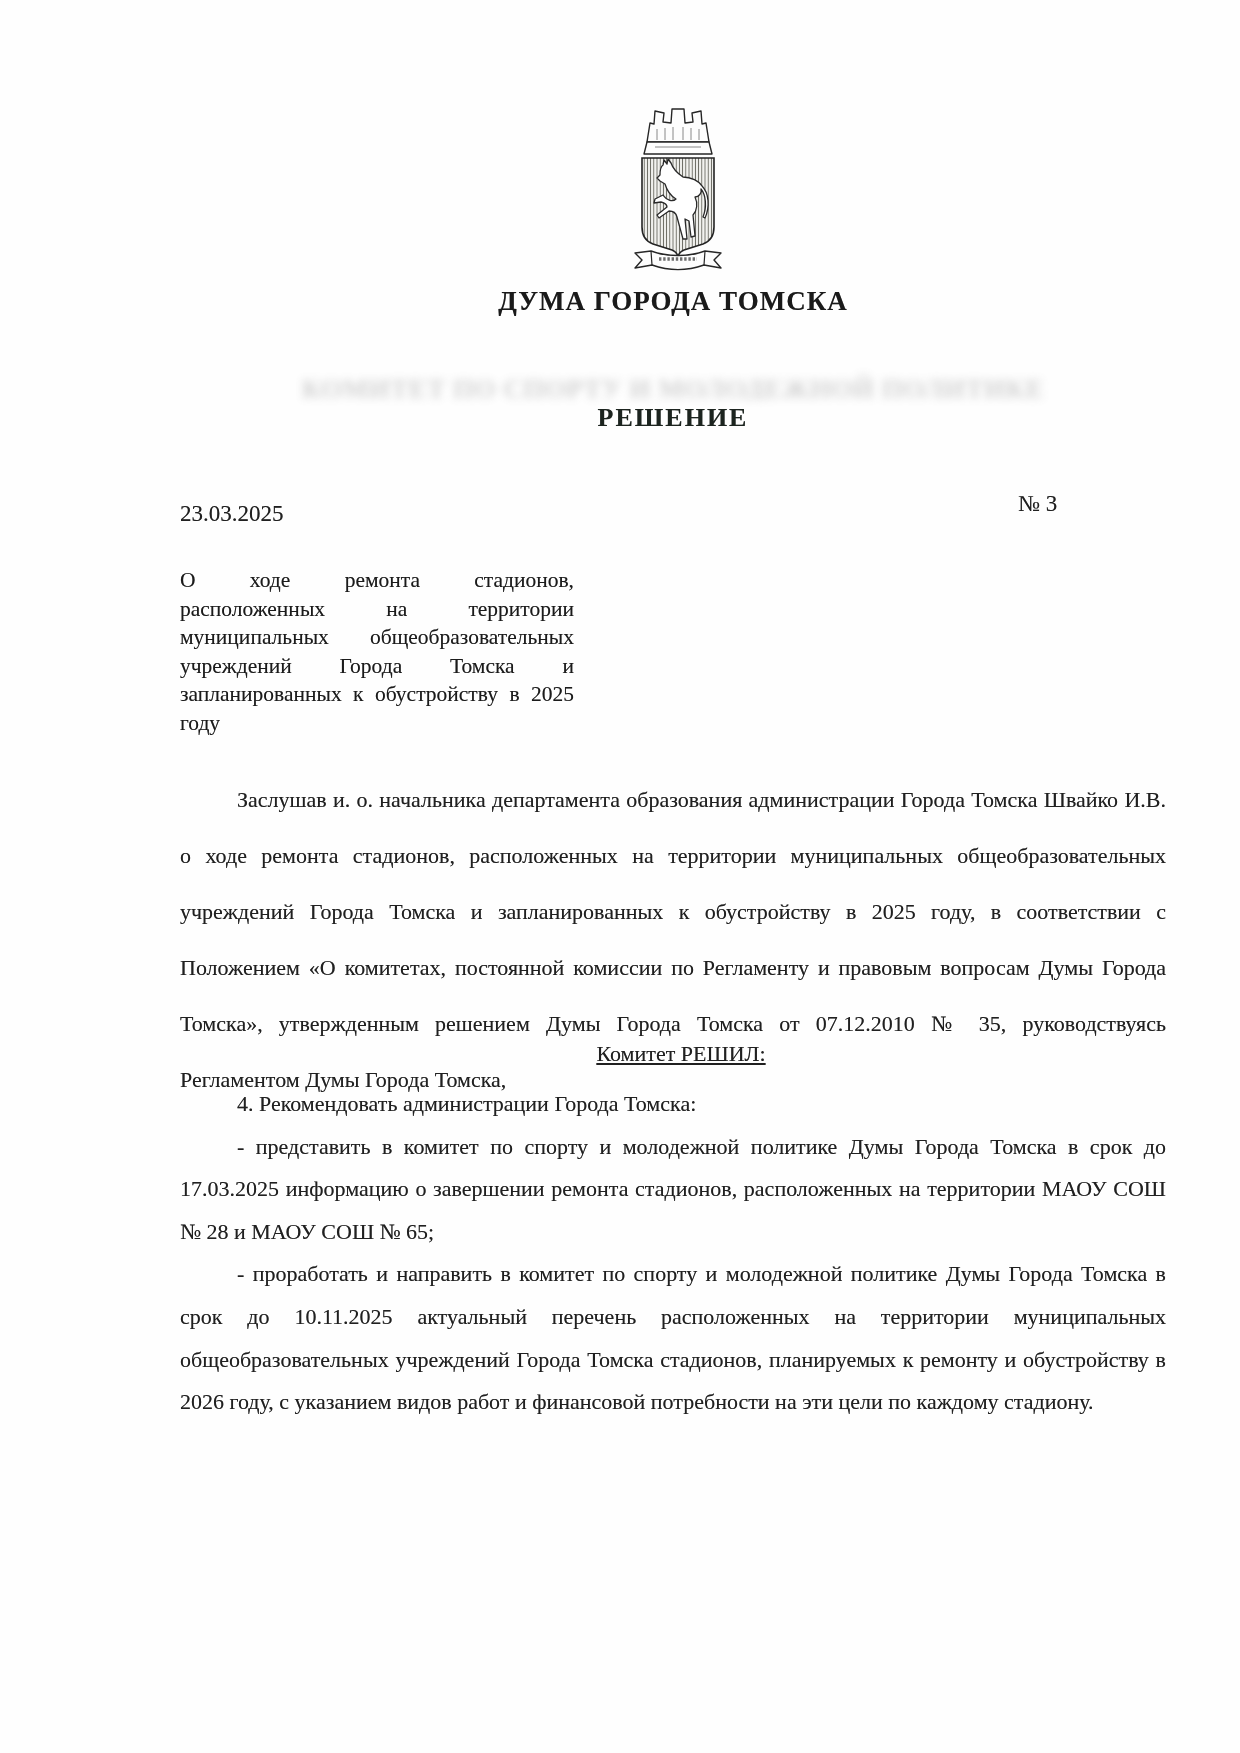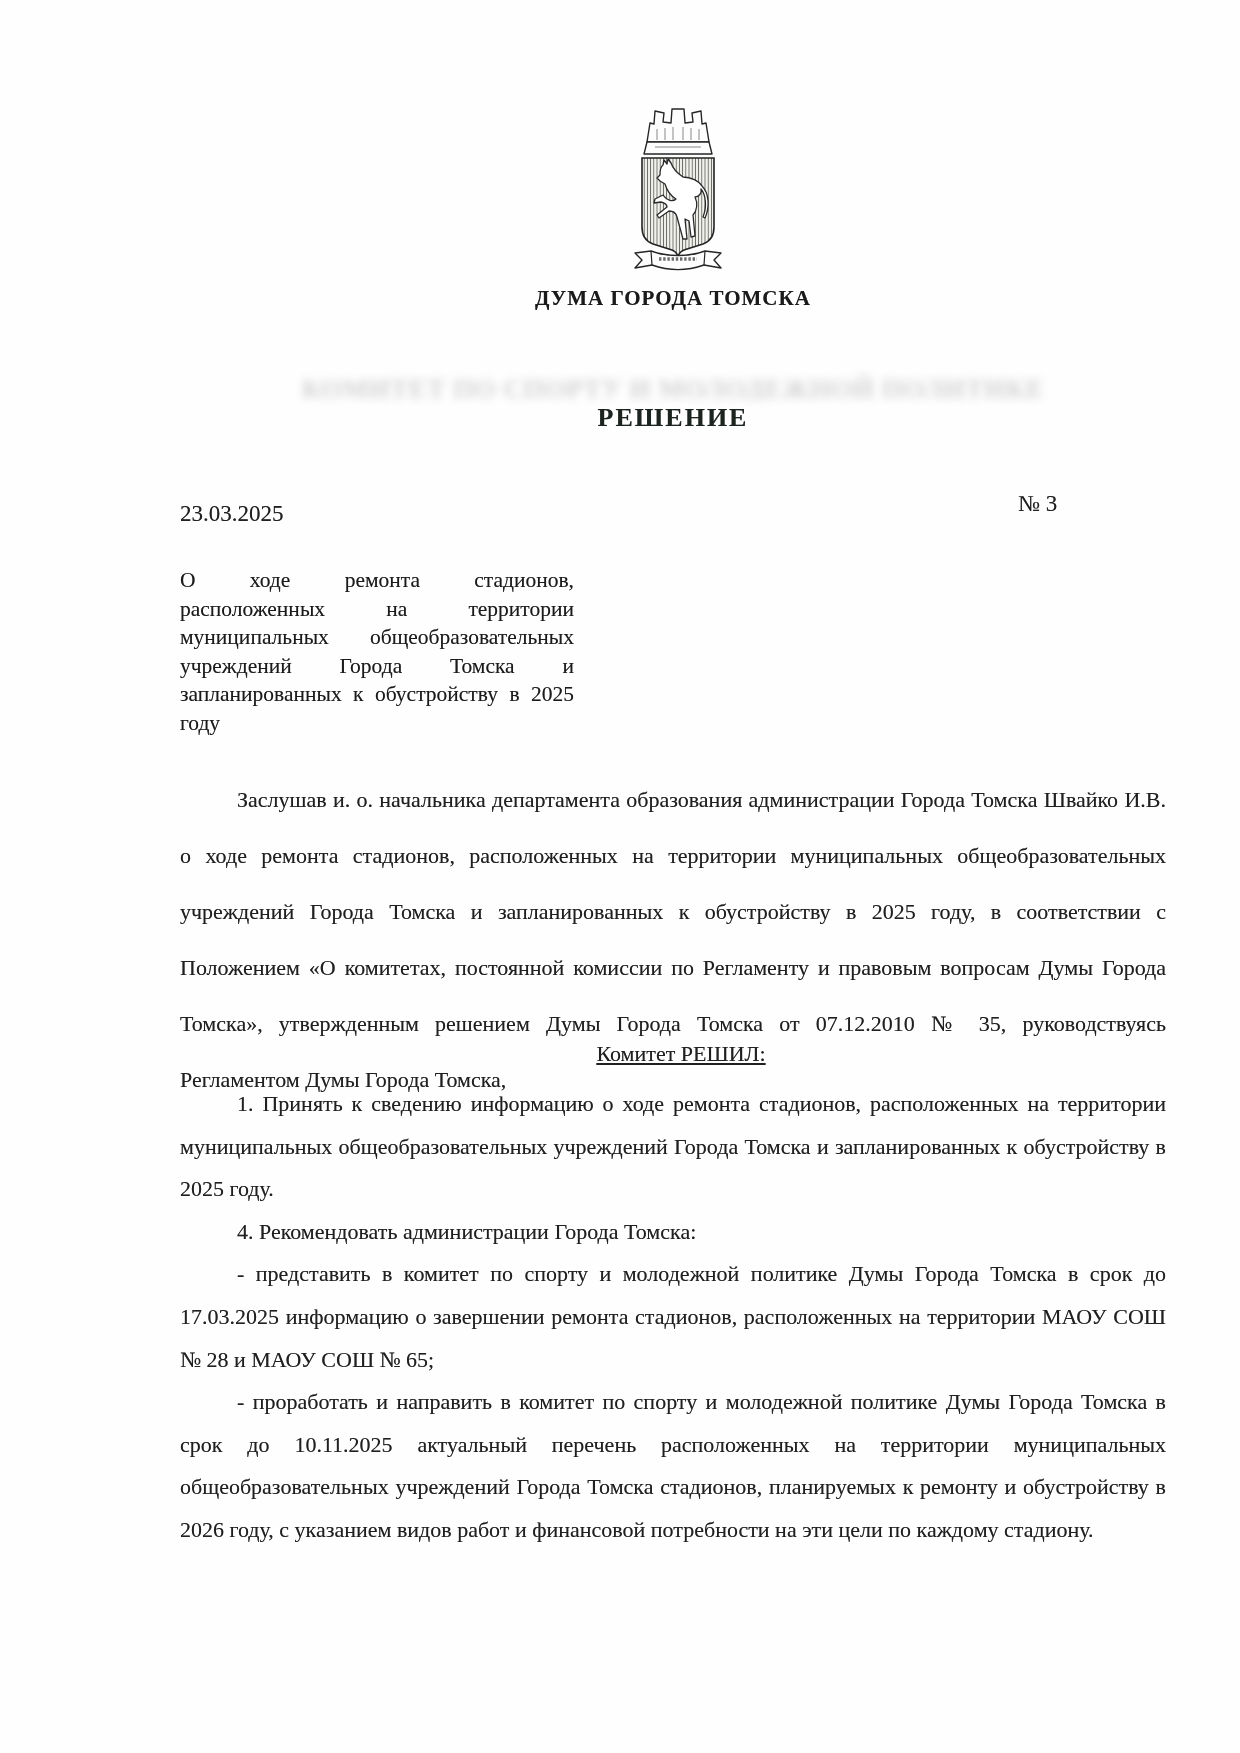--- a/index.html
+++ b/index.html
@@ -11,21 +11,21 @@
     font-family: "Liberation Serif", "DejaVu Serif", serif;
     color: #202020;
     overflow: hidden;
   }
   .page * { text-shadow: 0 0 0.6px rgba(30,30,30,0.45); }
 
   .emblem { position: absolute; left: 627px; top: 99px; width: 102px; height: 172px; }
 
   .h-org {
     position: absolute; top: 286px; left: 180px; width: 986px;
-    text-align: center; font-weight: bold; font-size: 21px; letter-spacing: 1px;
+    text-align: center; font-weight: bold; font-size: 27px; letter-spacing: 1px;
     color: #1a1a1a;
   }
   .h-committee {
     position: absolute; top: 345px; left: 180px; width: 986px;
     text-align: center; font-weight: bold; font-size: 27px; letter-spacing: 0.5px;
     color: #1a1a1a;
   }
   .h-committee-ghost {
     position: absolute; top: 374px; left: 180px; width: 986px; height: 26px;
     text-align: center; font-weight: bold; font-size: 27px; letter-spacing: 0.5px;
@@ -127,19 +127,18 @@
   <div class="doc-date">23.03.2025</div>
   <div class="doc-number">№ 3</div>
 
   <div class="subject">О ходе ремонта стадионов, расположенных на территории муниципальных общеобразовательных учреждений Города Томска и запланированных к обустройству в&nbsp;2025 году</div>
 
   <p class="preamble">Заслушав и. о. начальника департамента образования администрации Города Томска Швайко И.В. о ходе ремонта стадионов, расположенных на территории муниципальных общеобразовательных учреждений Города Томска и запланированных к обустройству в 2025 году, в соответствии с Положением «О комитетах, постоянной комиссии по Регламенту и правовым вопросам Думы Города Томска», утвержденным решением Думы Города Томска от 07.12.2010 № 35, руководствуясь Регламентом Думы Города Томска,</p>
 
   <div class="resolved">Комитет РЕШИЛ:</div>
 
   <div class="items">
-    <p>1. Принять к сведению информацию о ходе ремонта стадионов, расположенных на территории муниципальных общеобразовательных учреждений Города Томска и запланированных к обустройству в 2025 году.</p>
     <p>4. Рекомендовать администрации Города Томска:</p>
     <p>- представить в комитет по спорту и молодежной политике Думы Города Томска в срок до 17.03.2025 информацию о завершении ремонта стадионов, расположенных на территории МАОУ СОШ № 28 и МАОУ СОШ № 65;</p>
     <p>- проработать и направить в комитет по спорту и молодежной политике Думы Города Томска в срок до 10.11.2025 актуальный перечень расположенных на территории муниципальных общеобразовательных учреждений Города Томска стадионов, планируемых к ремонту и обустройству в 2026 году, с указанием видов работ и финансовой потребности на эти цели по каждому стадиону.</p>
   </div>
 
 </div>
 
 </body></html>

